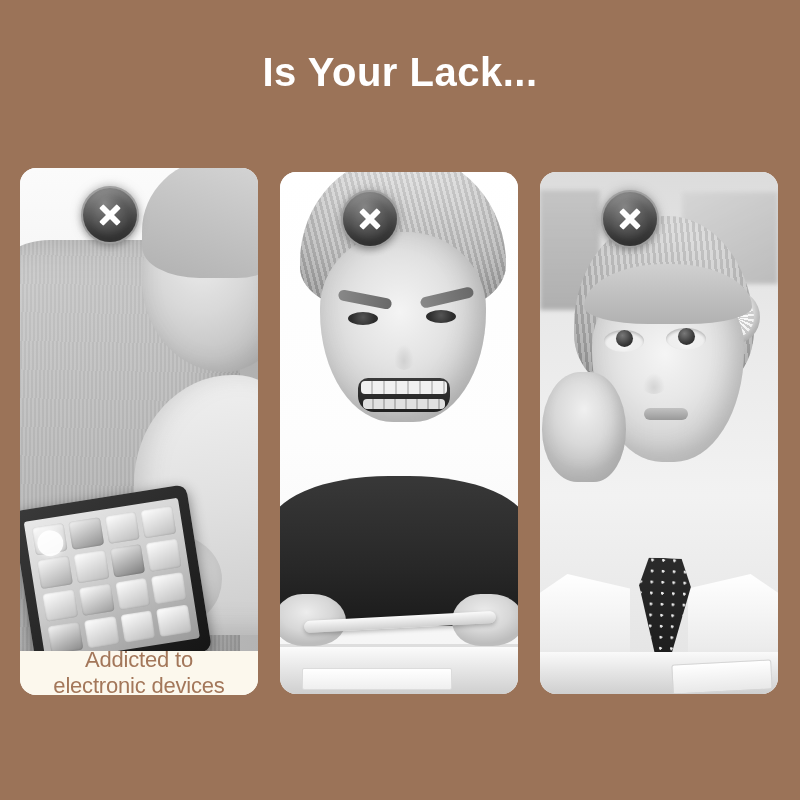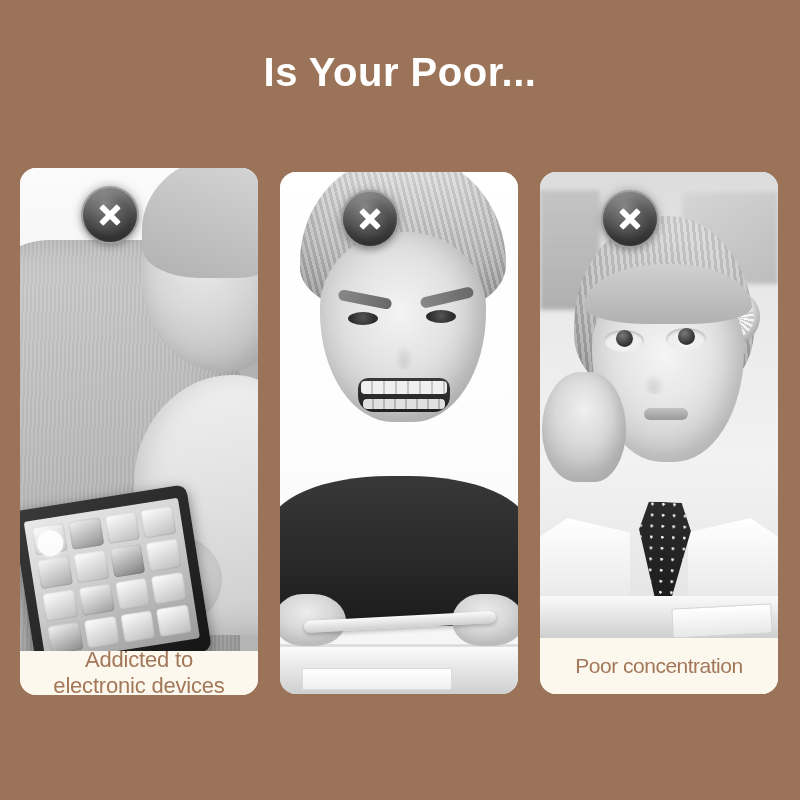--- a/index.html
+++ b/index.html
@@ -464,21 +464,21 @@
     letter-spacing: -0.2px;
     white-space: pre-line;
   }
   .card-2 .caption-text, .card-3 .caption-text { font-size: 21.5px; }
   .card-3 .caption-text { font-size: 21px; letter-spacing: -0.5px; }
 </style>
 </head>
 <body>
 
 <div class="header">
-  <div class="page-title">Is Your Poor...</div>
+  <div class="page-title">Is Your Lack...</div>
 </div>
 
 <div class="card-row">
 
   <div class="card card-1">
     <div class="photo photo-1">
       <div class="p1-cushion"></div>
       <div class="p1-body"></div>
       <div class="p1-head"></div>
       <div class="p1-hair"></div>
@@ -572,18 +572,15 @@
 
       <div class="x-badge">
         <svg width="30" height="30" viewBox="0 0 30 30" aria-hidden="true">
           <g transform="rotate(45 15 15)">
             <rect x="12.1" y="2.6" width="5.8" height="24.8" rx="1.1" fill="#ffffff"></rect>
             <rect x="2.6" y="12.1" width="24.8" height="5.8" rx="1.1" fill="#ffffff"></rect>
           </g>
         </svg>
       </div>
     </div>
-    <div class="caption">
-      <span class="caption-text">Poor concentration</span>
-    </div>
   </div>
 
 </div>
 
 </body></html>

